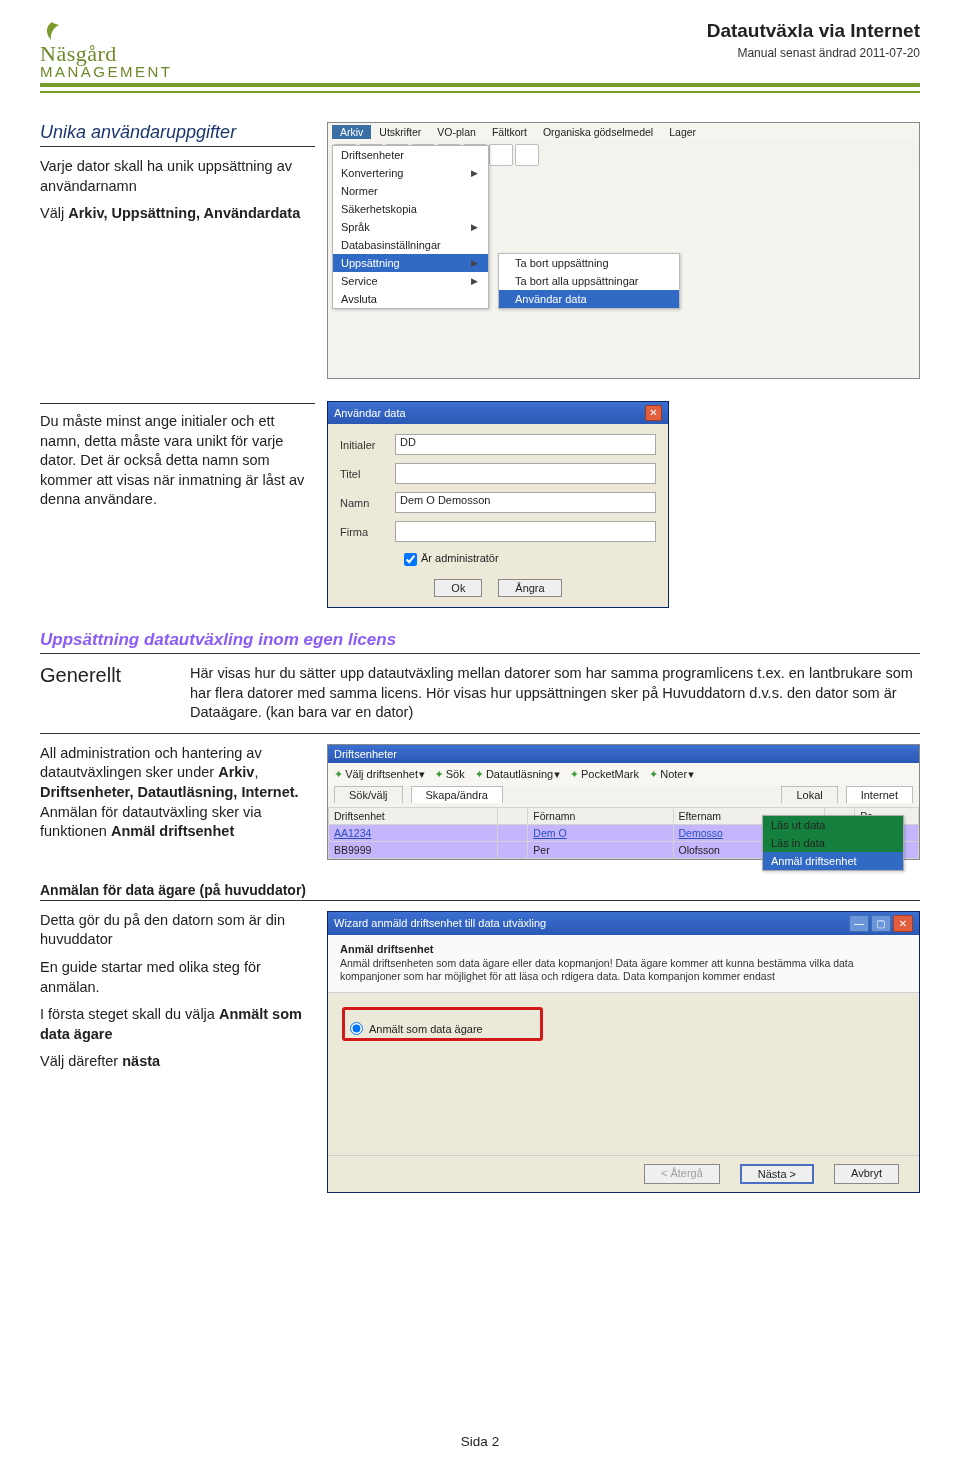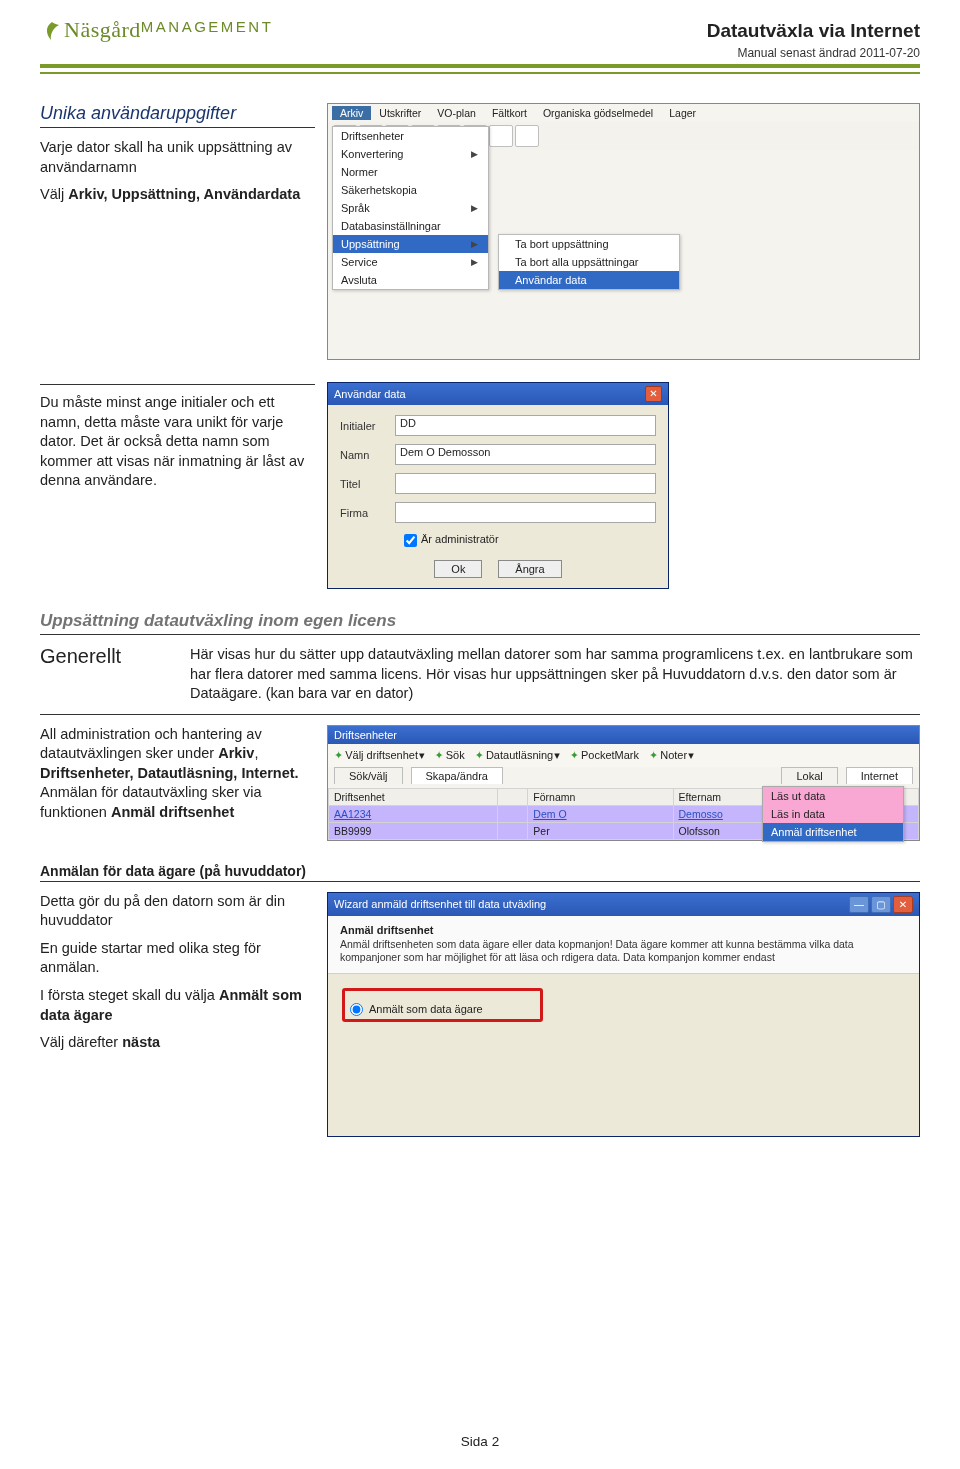--- a/index.html
+++ b/index.html
@@ -1,31 +1,31 @@
 <!DOCTYPE html>
 <html><head>
 <meta charset="utf-8">
 <style>
   html, body { margin: 0; padding: 0; background: #fff; font-family: Verdana, Geneva, sans-serif; color: #222; font-size: 14px; }
   .page { width: 960px; margin: 0 auto; position: relative; min-height: 1469px; box-sizing: border-box; padding: 20px 40px 50px 40px; }
   .hdr { display: flex; justify-content: space-between; align-items: flex-start; border-bottom: 4px solid #7a9a2a; padding-bottom: 4px; position: relative; }
   .hdr::after { content:""; position: absolute; left: 0; right: 0; bottom: -10px; height: 2px; background: #7a9a2a; }
-  .logo { display: flex; flex-direction: row; line-height: 0.95; }
+  .logo { display: flex; flex-direction: column; line-height: 0.95; }
   .logo-line1 { color: #6c8a29; font-size: 22px; font-weight: 400; letter-spacing: 0.5px; font-family: Georgia, 'Times New Roman', serif; }
   .logo-line2 { color: #6c8a29; font-size: 15px; letter-spacing: 2.5px; font-family: Arial, sans-serif; }
   .logo-leaf { display: inline-block; width: 24px; height: 24px; }
   .hdr-right { text-align: right; }
   .hdr-right .ttl { font-weight: bold; font-size: 19px; color: #222; margin: 0; }
   .hdr-right .sub { font-size: 12px; color: #333; margin-top: 4px; }
   .body { margin-top: 35px; }
   .two-col { display: flex; gap: 12px; margin-bottom: 22px; align-items: flex-start; }
   .left-col { width: 275px; flex: none; }
   .right-col { flex: 1; }
   .sect-ttl { font-style: italic; font-weight: normal; font-size: 18px; color: #1a356e; border-bottom: 1px solid #333; padding-bottom: 3px; margin: 0 0 10px 0; }
-  .sub-ttl { font-style: italic; font-weight: bold; font-size: 17px; color: #737373; border-bottom: 1px solid #333; padding-bottom: 3px; margin: 22px 0 10px 0; }
+  .sub-ttl { font-style: italic; font-weight: bold; font-size: 17px; color: #8b5cf6; border-bottom: 1px solid #333; padding-bottom: 3px; margin: 22px 0 10px 0; }
   .para { font-size: 14.5px; line-height: 1.35; margin: 0 0 8px 0; }
   b { font-weight: bold; }
   
   .shot { border: 1px solid #888; background: #f4f3ee; font-family: Tahoma, Arial, sans-serif; font-size: 11px; color: #222; }
   .menubar { background: #f5f4ef; display: flex; padding: 2px 4px; font-size: 10.5px; color: #222; }
   .menubar span { padding: 1px 8px; }
   .menubar .active { background: #3a6ea5; color: #fff; }
   .toolbar { display: flex; align-items: center; padding: 3px 5px; gap: 2px; background: #f3f2ed; }
   .icon { width: 22px; height: 20px; border: 1px solid #bfbfbf; background: #fff; border-radius: 2px; display: inline-block; }
   .dropdown { position: relative; width: 155px; background: #fff; border: 1px solid #b7b7b7; box-shadow: 1px 1px 3px rgba(0,0,0,.2); }
@@ -56,21 +56,21 @@
   .tabrow { display: flex; gap: 10px; padding: 5px 6px; font-size: 11px; align-items: center; background:#f7f6f1; }
   .tabrow .star { color:#3a9c36; margin-right:1px; }
   .tabrow span { display:flex; align-items:center; gap:1px; }
   .subtabs { display:flex; padding:0 6px 4px 6px; gap:8px; }
   .subtabs .tab { padding:2px 14px; font-size:11px; border:1px solid #bdbdbd; border-bottom:none; background:#f3f2ed; }
   .subtabs .tab.act { background:#fff; }
   .tbl { width:100%; border-collapse:collapse; font-size:10.5px; }
   .tbl th, .tbl td { border:1px solid #d3d3d3; padding:2px 5px; text-align:left; background:#c4b5fd; }
   .tbl th { background:#f0efe9; font-weight:normal; }
   .rowlink td { color:#2a4fbf; text-decoration: underline; }
-  .ctxmenu { position:absolute; right:15px; top:60px; width:140px; background:#f9a8d4; border:1px solid #aaa; box-shadow:1px 1px 3px rgba(0,0,0,.2); }
+  .ctxmenu { position:absolute; right:15px; top:70px; width:140px; background:#15803d; border:1px solid #aaa; box-shadow:1px 1px 3px rgba(0,0,0,.2); }
   .ctxmenu .item { padding:3px 8px; font-size:11px; }
   .ctxmenu .item.sel { background:#316ac5; color:#fff; }
   .shot3-wrap { position:relative; }
   
   .wizard { font-size:11px; }
   .wizard .titlebar { display:flex; align-items:center; }
   .wizard .titlebar .wbtns { display:flex; gap:2px; }
   .wizard .titlebar .wbtns div { width:18px; height:15px; background:#6a95d9; border:1px solid #416db6; border-radius:2px; display:flex;align-items:center;justify-content:center; color:#fff; font-size:10px; }
   .wizard .titlebar .wbtns .close { background:#e35e3d; border-color:#a83d24; }
   .wizard .hdrpane { background:#fafafa; border-bottom:1px solid #d0d0d0; padding:8px 12px; }
@@ -187,26 +187,26 @@
           <div class="titlebar">
             <span>Användar data</span>
             <span class="x">✕</span>
           </div>
           <div class="body2">
             <div class="form-row">
                 <label>Initialer</label>
                 <div class="field">DD</div>
               </div>
             <div class="form-row">
+                <label>Titel</label>
+                <div class="field"></div>
+              </div>
+            <div class="form-row">
                 <label>Namn</label>
                 <div class="field">Dem O Demosson</div>
-              </div>
-            <div class="form-row">
-                <label>Titel</label>
-                <div class="field"></div>
               </div>
             <div class="form-row">
                 <label>Firma</label>
                 <div class="field"></div>
               </div>
             <div class="chk"><input type="checkbox" checked="" style=""><span>Är administratör</span></div>
             <div class="btns">
               <span class="btn">Ok</span>
               <span class="btn">Ångra</span>
             </div>
@@ -313,20 +313,25 @@
             <div class="wt">Anmäl driftsenhet</div>
             <div class="wd">Anmäl driftsenheten som data ägare eller data kopmanjon! Data ägare kommer att kunna bestämma vilka data kompanjoner som har möjlighet för att läsa och rdigera data. Data kompanjon kommer endast</div>
           </div>
           <div class="content" style="min-height:110px;">
             <div class="hl" style="left:14px; top:14px; width:195px; height:28px;"></div>
             <div class="radio">
                 <input type="radio" checked="" style="">
                 <span>Anmält som data ägare</span>
               </div>
           </div>
+          <div class="footer">
+            <span class="wbtn disabled">&lt; Återgå</span>
+            <span class="wbtn" style="border:2px solid #4a6fc3;">Nästa &gt;</span>
+            <span class="wbtn">Avbryt</span>
+          </div>
         </div>
       </div>
     </div>
 
   </div>
 
   <div class="foot">Sida 2</div>
 </div>
 
 </body></html>

